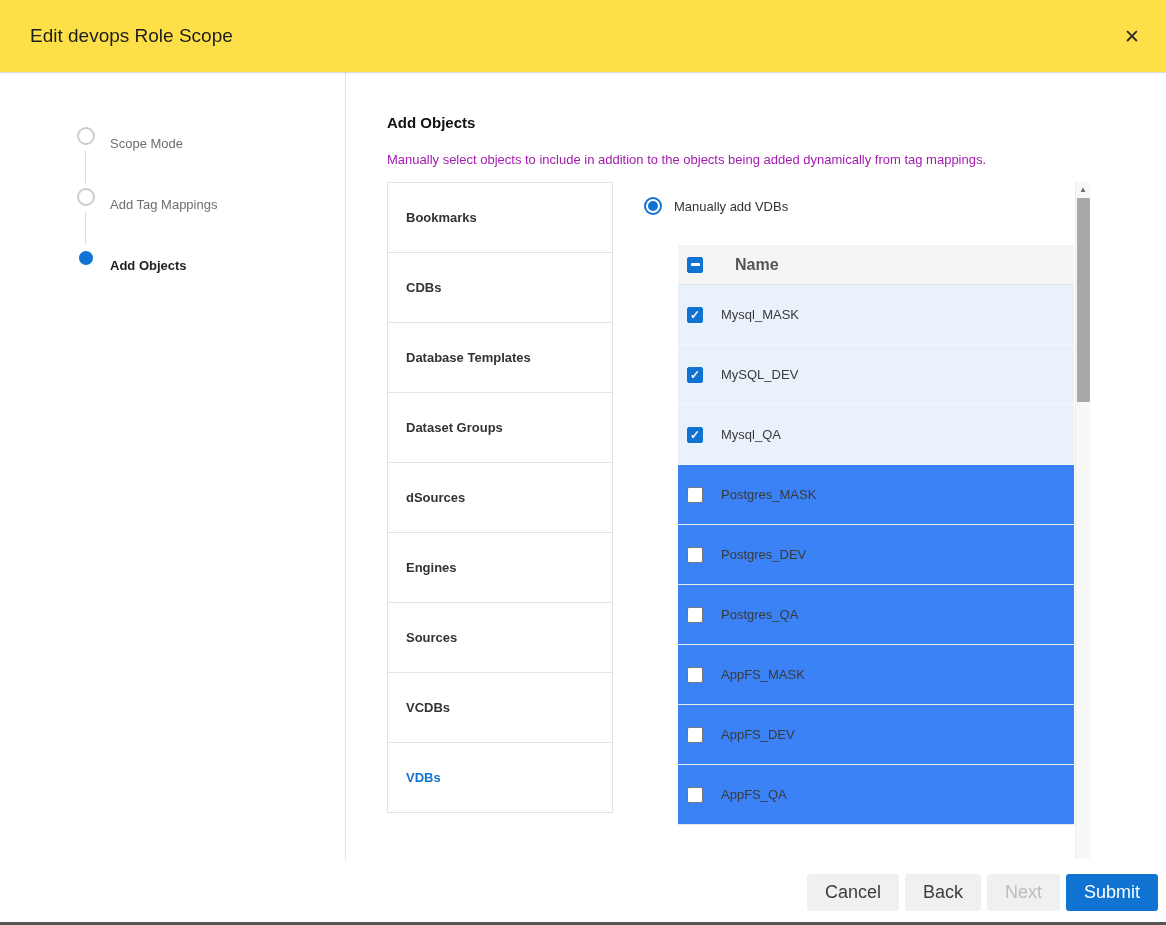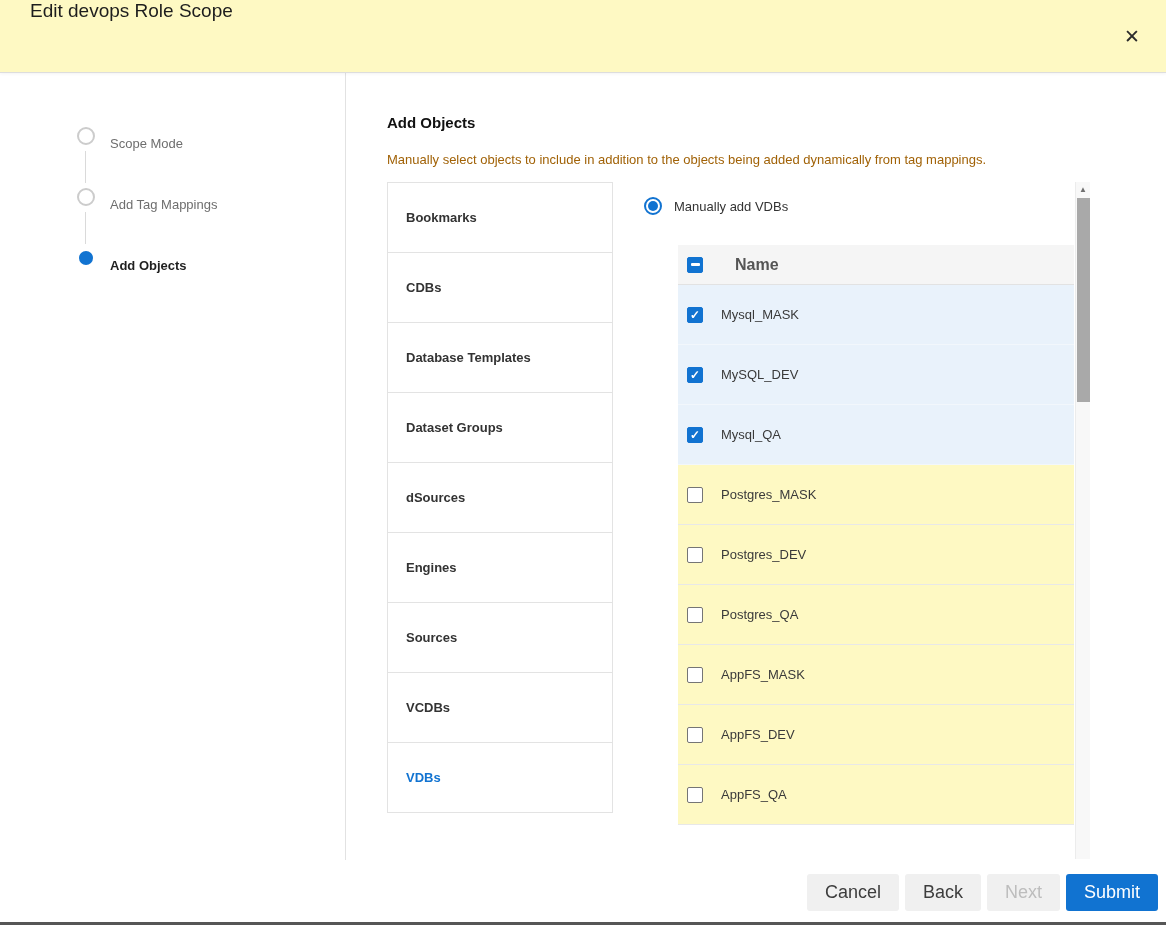--- a/index.html
+++ b/index.html
@@ -13,25 +13,25 @@
     font-family:"Liberation Sans", sans-serif;
     background:#fff;
     position:relative;
     overflow:hidden;
   }
   .modal{position:absolute;inset:0;display:flex;flex-direction:column;background:#fff;}
 
   
   .modal-header{
     height:73px;flex-shrink:0;
-    display:flex;justify-content:space-between;
+    display:flex;align-items:center;justify-content:space-between;
     padding:0 20px 0 30px;
     border-bottom:1px solid #ddd;
     box-shadow:0 1px 3px rgba(0,0,0,0.05);
-    position:relative;z-index:2;background:#fef9c3;
+    position:relative;z-index:2;background:#fde047;
   }
   .modal-title{font-size:19px;font-weight:400;color:#1d1d1d;}
   .close-btn{
     background:none;border:none;font-size:19px;color:#2b2b2b;
     cursor:pointer;line-height:1;padding:6px;font-family:inherit;
   }
 
   
   .modal-body{flex:1;display:flex;overflow:hidden;}
   .stepper-col{
@@ -51,21 +51,21 @@
     content:'';position:absolute;left:8px;top:24px;width:1px;height:32px;background:#dadada;
   }
   .step-label{
     position:absolute;left:33px;top:8px;font-size:13px;line-height:17px;color:#6e6e6e;
   }
   .step.active .step-label{color:#1f1f1f;font-weight:bold;}
 
   
   .content-col{flex:1;padding:41px 0 0 41px;position:relative;}
   .content-heading{font-size:15px;line-height:18px;font-weight:bold;color:#111;}
-  .content-desc{font-size:13px;line-height:15px;color:#a16207;margin-top:20px;}
+  .content-desc{font-size:13px;line-height:15px;color:#a21caf;margin-top:20px;}
 
   .panels{margin-top:15px;width:703px;height:677px;position:relative;display:flex;overflow:hidden;}
 
   
   .category-list{width:226px;flex-shrink:0;border-top:1px solid #e3e3e3;}
   .category-item{
     height:70px;border:1px solid #e3e3e3;border-top:none;background:#fff;
     display:flex;align-items:center;padding-left:18px;cursor:pointer;
   }
   .category-label{font-size:13px;font-weight:bold;color:#333;text-align:center;}
@@ -87,21 +87,21 @@
 
   
   .objects-table{margin-left:34px;margin-top:6px;}
   .table-header{
     height:40px;background:var(--header-bg);
     display:flex;align-items:center;gap:18px;padding-left:9px;
     border-bottom:1px solid #e2e2e2;
   }
   .header-name{font-size:16px;font-weight:600;color:#555;margin-left:14px;}
   .table-row{
-    height:60px;background:#fef9c3;
+    height:60px;background:#3b82f6;
     display:flex;align-items:center;gap:18px;padding-left:9px;
     border-bottom:1px solid #e8e8e8;cursor:pointer;
   }
   .table-row.checked{background:var(--row-selected);border-bottom-color:#f2f7fc;}
   .row-name{font-size:13px;color:#3a3a3a;}
 
   .checkbox{
     width:16px;height:16px;flex-shrink:0;border:1px solid #757575;border-radius:2px;
     background:#fff;display:flex;align-items:center;justify-content:center;cursor:pointer;
   }

